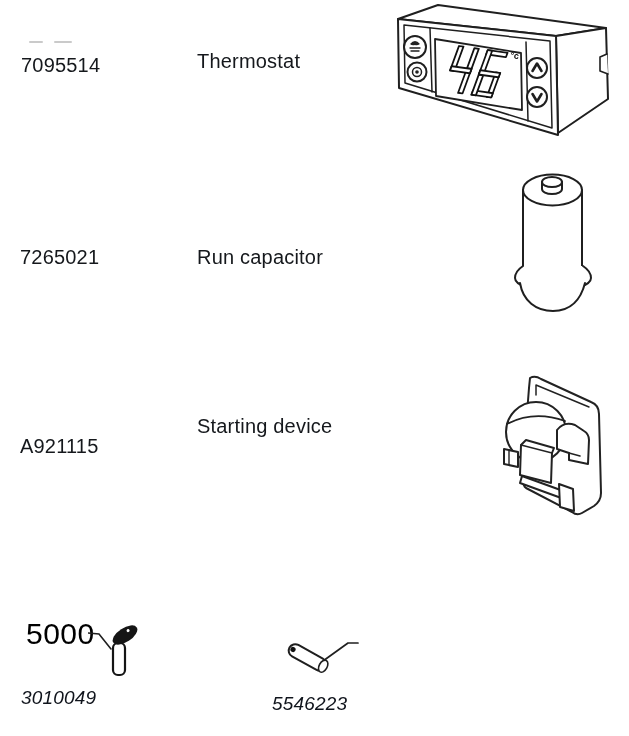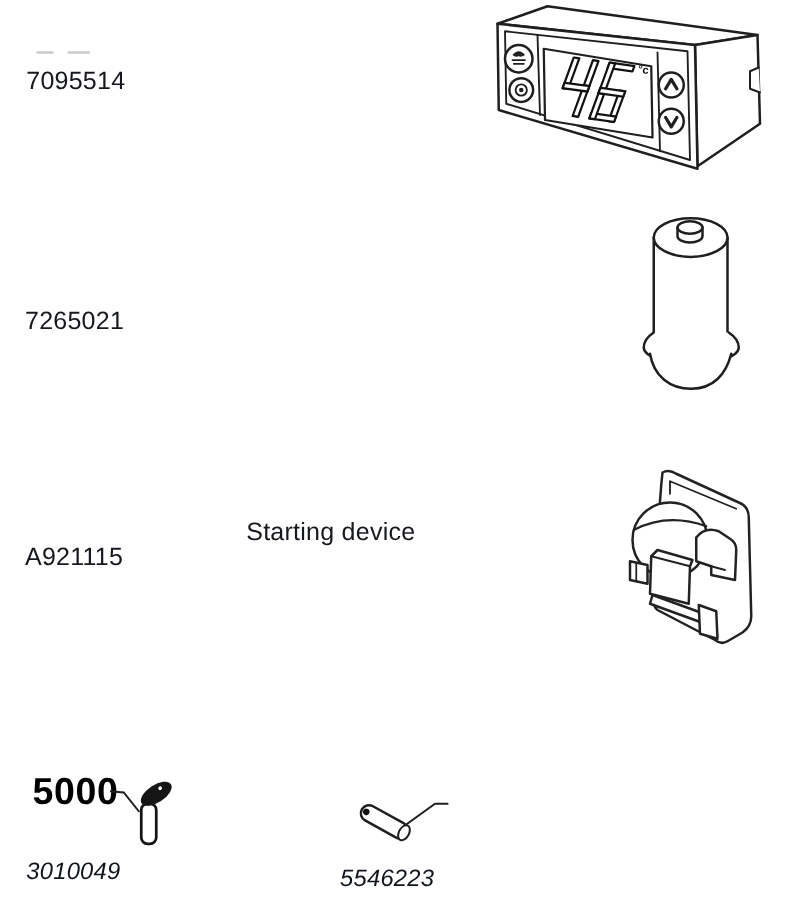--- a/index.html
+++ b/index.html
@@ -12,35 +12,36 @@
   }
   .txt{
     position:absolute;
     color:#15181c;
     line-height:1;
     white-space:nowrap;
     letter-spacing:0.2px;
   }
   .pn{font-size:20px;}
   .desc{font-size:20px;}
-  .callout-num{font-size:30px;font-weight:bold;color:#000;letter-spacing:0.5px;}
+  .callout-num{font-size:30px;font-weight:normal;color:#000;letter-spacing:0.5px;}
   .small-pn{font-size:19px;color:#10141c;font-style:italic;}
   .illus{position:absolute;}
   .faint-dash{position:absolute;height:2px;background:#bdbdbd;opacity:.8;border-radius:1px;}
   svg{display:block;}
 </style>
 </head>
 <body>
 
 <div class="page">
 
   <div class="faint-dash" style="left:29px;top:41px;width:14px;"></div>
   <div class="faint-dash" style="left:54px;top:41px;width:18px;"></div>
 
   <span class="txt pn" style="left:21px;top:55px">7095514</span>
+  <span class="txt desc" style="left:197px;top:51px">Thermostat</span>
 
   <div class="illus" style="left:393px;top:2px">
     <svg width="232" height="136" viewBox="0 0 232 136" fill="none" stroke="#1f1f1f" stroke-width="2" stroke-linejoin="round" stroke-linecap="round">
 
       <polygon points="5,17 45,3 213,26 163,34" fill="#fff"></polygon>
 
       <polygon points="163,34 213,26 215,97 165,131" fill="#fff"></polygon>
 
       <polyline points="214,52 207,55 207,69 215,72" fill="#fff" stroke-width="1.6"></polyline>
 
@@ -91,20 +92,21 @@
         <polyline points="139.5,69 144,61.5 148.5,69" stroke-width="2.6"></polyline>
       </g>
       <g>
         <circle cx="144" cy="95" r="10" fill="#fff"></circle>
         <polyline points="139.5,92 144,99.5 148.5,92" stroke-width="2.6"></polyline>
       </g>
     </svg>
   </div>
 
   <span class="txt pn" style="left:20px;top:247px">7265021</span>
+  <span class="txt desc" style="left:197px;top:247px">Run capacitor</span>
 
   <div class="illus" style="left:503px;top:168px">
     <svg width="92" height="150" viewBox="0 0 92 150" fill="none" stroke="#1f1f1f" stroke-width="2" stroke-linejoin="round" stroke-linecap="round">
 
       <polygon points="20,22 79,22 79,102 20,102" fill="#fff" stroke="none"></polygon>
       <line x1="20" y1="22" x2="20" y2="101"></line>
       <line x1="79" y1="22" x2="79" y2="101"></line>
 
       <ellipse cx="49.5" cy="22" rx="29.5" ry="15.5" fill="#fff"></ellipse>
 

